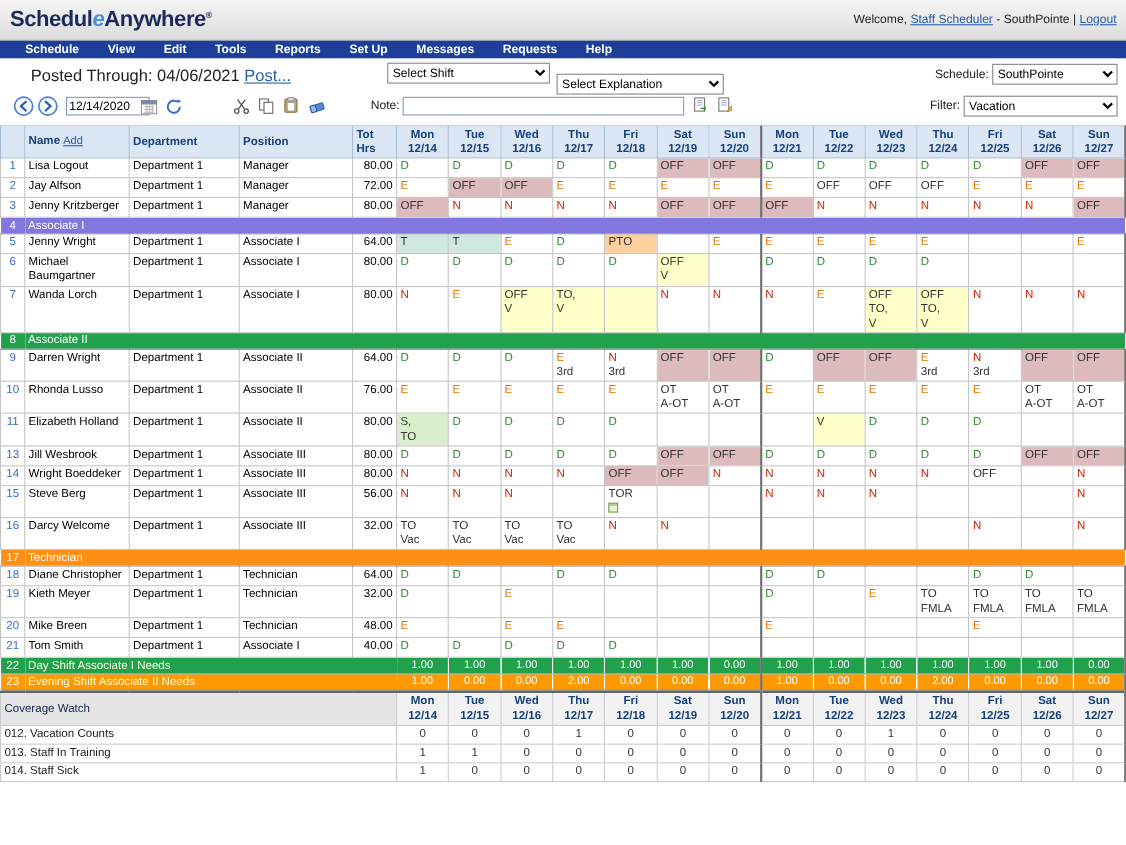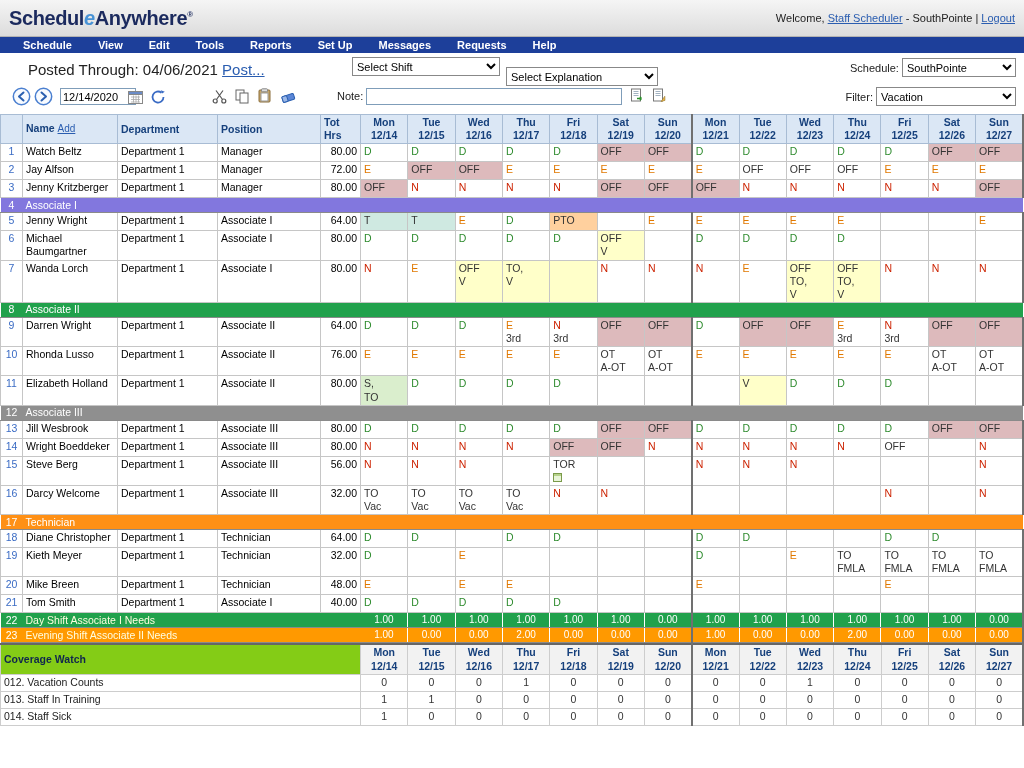--- a/index.html
+++ b/index.html
@@ -69,21 +69,21 @@
 .b-t{background:var(--c-technician-band,#ff9015)}
 .b-n2{background:var(--c-needs-evening-band,#ff9900)}
 tr.needs td.val{text-align:center;font-size:10px;border-right:1px solid rgba(255,255,255,.45)}
 tr.needs td.lbl{color:#fffde0}
 .req-icon{display:inline-block;width:9px;height:9px;background:#e8f4d8;border:1px solid #7a9a4a;
   box-shadow:inset 0 2px 0 #b6d28a;vertical-align:middle}
 
 
 table.cov{border-collapse:collapse;table-layout:fixed;width:1024px;border-top:2px solid #666}
 .cov td{border:1px solid #cdcdcd;font-size:10.5px;padding:1px 3px;line-height:1.25}
-.covtitle{font-weight:bold;color:#10264e;background:#84cc16;font-size:11px;vertical-align:middle}
+.covtitle{font-weight:normal;color:#10264e;background:#e5e5e5;font-size:11px;vertical-align:middle}
 .covday{font-weight:bold;color:#16407c;text-align:center;background:#f2f2f2;padding:1px 0}
 .covval{text-align:center;color:#333;height:17px}
 .covlbl{color:#222}
 </style>
 </head>
 <body>
 
 <div class="topbar">
   <div class="logo"><span>Schedul</span><span class="le">e</span><span>Anywhere</span><span class="reg">®</span></div>
   <div class="welcome">
@@ -212,21 +212,21 @@
         <th class="daycol">Wed<br>12/23</th>
         <th class="daycol">Thu<br>12/24</th>
         <th class="daycol">Fri<br>12/25</th>
         <th class="daycol">Sat<br>12/26</th>
         <th class="daycol ws">Sun<br>12/27</th>
       </tr>
   </thead>
   <tbody>
       <tr>
         <td class="numcol">1</td>
-        <td>Watch Beltz</td>
+        <td>Lisa Logout</td>
         <td>Department 1</td>
         <td>Manager</td>
         <td class="hrs">80.00</td>
         <td class="daycell"><span class="d">D</span></td>
         <td class="daycell"><span class="d">D</span></td>
         <td class="daycell"><span class="d">D</span></td>
         <td class="daycell"><span class="d">D</span></td>
         <td class="daycell"><span class="d">D</span></td>
         <td class="daycell pk"><span class="x">OFF</span></td>
         <td class="daycell pk ws"><span class="x">OFF</span></td>
@@ -406,24 +406,20 @@
         <td class="daycell"><span class="d">D</span></td>
         <td class="daycell"></td>
         <td class="daycell ws"></td>
         <td class="daycell"></td>
         <td class="daycell yl"><span class="x">V</span></td>
         <td class="daycell"><span class="d">D</span></td>
         <td class="daycell"><span class="d">D</span></td>
         <td class="daycell"><span class="d">D</span></td>
         <td class="daycell"></td>
         <td class="daycell ws"></td>
-      </tr>
-      <tr class="band">
-        <td class="numcol b-a3">12</td>
-        <td colspan="18" class="b-a3">Associate III</td>
       </tr>
       <tr>
         <td class="numcol">13</td>
         <td>Jill Wesbrook</td>
         <td>Department 1</td>
         <td>Associate III</td>
         <td class="hrs">80.00</td>
         <td class="daycell"><span class="d">D</span></td>
         <td class="daycell"><span class="d">D</span></td>
         <td class="daycell"><span class="d">D</span></td>

